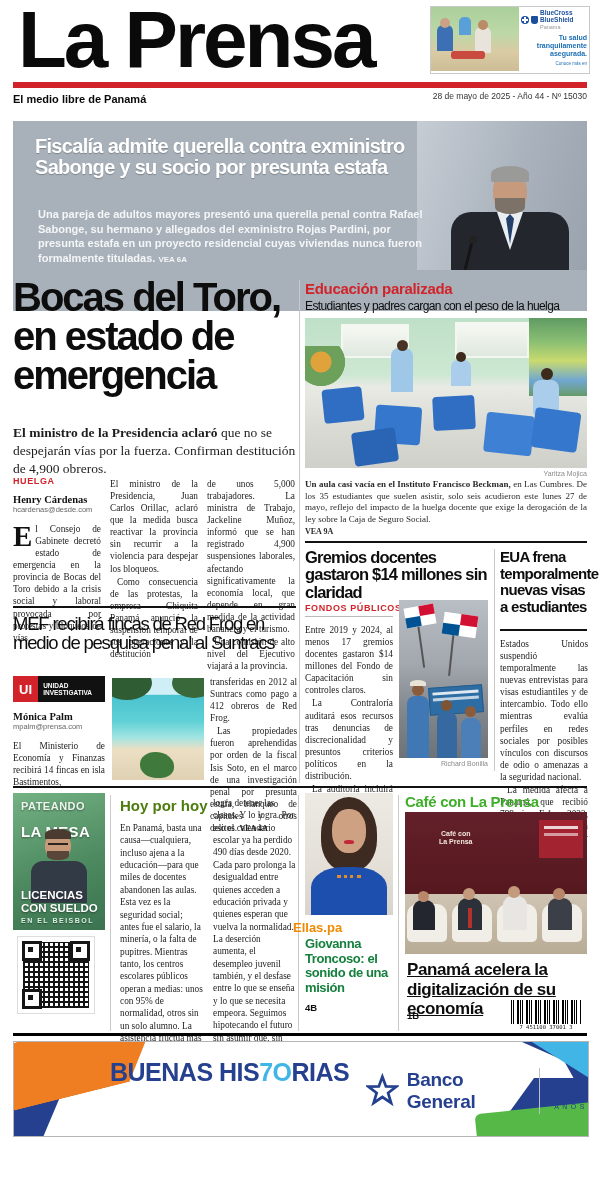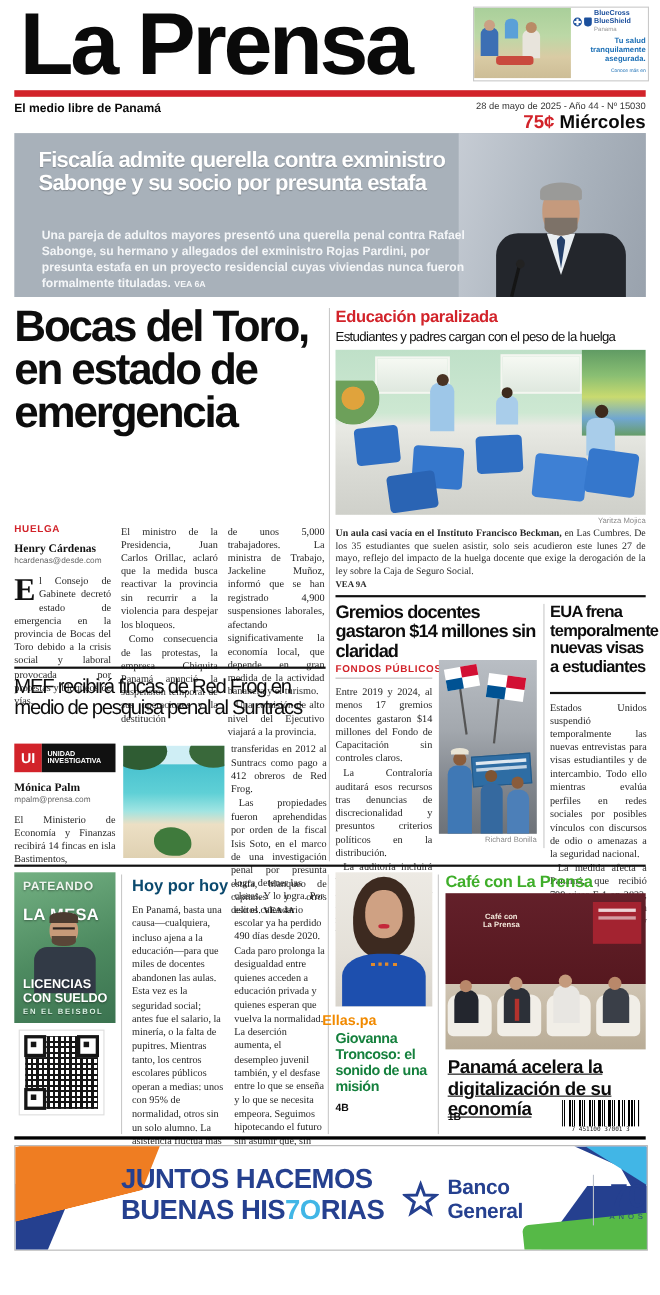--- a/index.html
+++ b/index.html
@@ -53,21 +53,21 @@
           align-items:center;justify-content:center;}
   .ui-black{background:#111;color:#fff;font-weight:700;font-size:6.5px;line-height:1.15;
             display:flex;flex-direction:column;justify-content:center;padding-left:5px;}
   
   .promo{background:linear-gradient(160deg,#74b183 0%,#4d8a60 55%,#3b7350 100%);overflow:hidden;}
   .promo-t1{font-weight:700;font-size:11px;letter-spacing:.5px;color:#eef5ee;text-shadow:0 1px 2px rgba(0,0,0,.4);}
   .promo-t2{font-weight:700;font-size:15px;letter-spacing:.3px;color:#fff;text-shadow:0 1px 2px rgba(0,0,0,.4);}
   .promo-s1{font-weight:700;font-size:11.5px;color:#fff;text-shadow:0 1px 2px rgba(0,0,0,.45);}
   .promo-s3{font-weight:700;font-size:7px;letter-spacing:1.5px;color:#d9f0e2;text-shadow:0 1px 1px rgba(0,0,0,.4);}
   
-  .hoy-title{font-weight:700;font-size:15px;color:#0c4a6e;}
+  .hoy-title{font-weight:700;font-size:15px;color:#4d7c0f;}
   .hoy-body{font-family:"Liberation Serif",serif;font-size:9.3px;line-height:1.33;color:#1d1d1d;text-align:left;}
   .ellas-label{font-weight:700;font-size:13px;color:#f18a00;}
   .cafe-label{font-weight:700;font-size:15px;color:#3fae2a;letter-spacing:-0.3px;}
   .pageref{font-weight:700;font-size:9.5px;color:#0d0d0d;}
   .bottom-head{font-weight:700;font-size:13px;line-height:1.12;letter-spacing:-0.4px;color:#15803d;}
   .cafe-head{font-weight:700;font-size:17px;line-height:1.15;letter-spacing:-0.4px;color:#0d0d0d;text-decoration:underline;}
   
   .qr{background:#fff;border:1px solid #ddd;}
   .qr-pat{position:absolute;inset:5px;
      background:repeating-linear-gradient(90deg,#151515 0 2px,transparent 2px 5px),
@@ -115,43 +115,40 @@
       </div>
       <div class="ad-slogan" style="margin-top:4px;">Tu salud tranquilamente asegurada.</div>
       <div class="ad-cta-lead" style="margin-top:3px;">Conoce más en</div>
       <div style="text-align:right;margin-top:1px;"><span class="ad-cta">bcbspma.com</span></div>
     </div>
   </div>
 
   <div class="abs redbar" style="left:13px;top:82px;width:574px;height:6px;"></div>
   <div class="abs tagline" style="left:13px;top:93px;">El medio libre de Panamá</div>
   <div class="abs dateline" style="right:13px;top:91px;width:250px;">28 de mayo de 2025 - Año 44 - Nº 15030</div>
-  <div class="abs" style="right:13px;top:101px;text-align:right;width:200px;">
-    <span class="price">75¢</span>
-    <span class="day">Miércoles</span>
-  </div>
-
-  <div class="abs hero" style="left:13px;top:121px;width:574px;height:149px;">
+
+  <div class="abs hero" style="left:13px;top:121px;width:574px;height:190px;">
     <div class="abs photo" style="right:0;top:0;width:170px;height:149px;background:linear-gradient(105deg,#c6ccd4 0%,#aab3bd 55%,#99a2ad 100%);">
       <div class="abs" style="left:34px;bottom:0;width:118px;height:58px;background:#23262c;border-radius:20px 20px 0 0;"></div>
       <div class="abs" style="left:80px;bottom:20px;width:26px;height:38px;background:#e9eef2;clip-path:polygon(0 0,100% 0,50% 100%);"></div>
       <div class="abs" style="left:89px;bottom:26px;width:8px;height:30px;background:#24406b;clip-path:polygon(50% 0,100% 15%,50% 100%,0 15%);"></div>
       <div class="abs" style="left:76px;bottom:56px;width:34px;height:44px;background:#c59a7d;border-radius:46%;"></div>
       <div class="abs" style="left:78px;bottom:56px;width:30px;height:16px;background:#7d7268;border-radius:0 0 46% 46%;"></div>
       <div class="abs" style="left:74px;bottom:88px;width:38px;height:16px;background:#9a9a98;border-radius:50% 50% 10% 10%;"></div>
       <div class="abs" style="left:50px;bottom:0;width:3px;height:28px;background:#151515;transform:rotate(14deg);"></div>
       <div class="abs" style="left:52px;bottom:26px;width:8px;height:8px;background:#222;border-radius:50%;"></div>
     </div>
     <div class="abs hero-headline" style="left:22px;top:15px;width:392px;">Fiscalía admite querella contra exministro Sabonge y su socio por presunta estafa</div>
     <div class="abs hero-deck" style="left:25px;top:86px;width:388px;"><span>Una pareja de adultos mayores presentó una querella penal contra Rafael Sabonge, su hermano y allegados del exministro Rojas Pardini, por presunta estafa en un proyecto residencial cuyas viviendas nunca fueron formalmente tituladas. </span><span class="see">VEA 6A</span></div>
   </div>
 
   <div class="abs vrule" style="left:299px;top:280px;height:503px;"></div>
 
   <div class="abs h-huge" style="left:13px;top:278px;width:288px;">Bocas del Toro, en estado de emergencia</div>
+  <div class="abs deck" style="left:13px;top:424px;width:283px;"><b>El ministro de la Presidencia aclaró</b><span> que no se despejarán vías por la fuerza. Confirman destitución de 4,900 obreros.</span></div>
 
   <div class="abs" style="left:13px;top:476px;width:88px;">
     <div class="kicker">HUELGA</div>
     <div class="byline" style="margin-top:8px;">Henry Cárdenas</div>
     <div class="email">hcardenas@desde.com</div>
     <div class="serif" style="margin-top:9px;">
       <span class="dropcap">E</span><span>l Consejo de Gabinete decretó estado de emergencia en la provincia de Bocas del Toro debido a la crisis social y laboral provocada por protestas y bloqueos de vías.</span>
     </div>
   </div>
   <div class="abs serif" style="left:110px;top:478px;width:88px;">
@@ -344,21 +341,20 @@
   <div class="abs banner" style="left:13px;top:1041px;width:574px;height:94px;">
     <div class="abs" style="left:0;top:0;width:100%;height:100%;">
       <div class="abs" style="left:0;top:34px;width:46px;height:70px;background:#25408f;clip-path:polygon(0 0,100% 30%,55% 100%,0 100%);"></div>
       <div class="abs" style="left:-14px;top:-16px;width:170px;height:66px;background:#ef7d22;transform:rotate(-14deg);clip-path:polygon(0 0,100% 0,72% 100%,0 100%);"></div>
       <div class="abs" style="right:0;top:0;width:110px;height:62px;background:#25408f;clip-path:polygon(40% 0,100% 0,100% 100%,78% 30%);"></div>
       <div class="abs" style="right:0;top:0;width:80px;height:44px;background:#41b6e6;clip-path:polygon(30% 0,100% 0,100% 80%);"></div>
       <div class="abs" style="right:0;bottom:0;width:120px;height:58px;background:#25408f;clip-path:polygon(55% 0,100% 0,100% 100%,20% 100%);"></div>
       <div class="abs" style="right:-8px;bottom:-6px;width:120px;height:34px;background:#56b947;transform:rotate(-6deg);border-radius:6px;"></div>
     </div>
     <div class="abs" style="left:96px;top:16px;">
-      <div class="banner-line">JUNTOS HACEMOS</div>
       <div class="banner-line"><span>BUENAS HIS</span><span class="banner-blue">7O</span><span>RIAS</span></div>
     </div>
     <div class="abs" style="left:352px;top:26px;display:flex;align-items:center;gap:8px;">
       <svg width="36" height="36" viewBox="0 0 24 24">
           <path d="M12 1.5l2.6 7.1 7.6.2-6 4.6 2.2 7.3-6.4-4.3-6.4 4.3 2.2-7.3-6-4.6 7.6-.2z" fill="none" stroke="#25408f" stroke-width="2"></path>
         </svg>
       <span class="bg-brand">Banco General</span>
       <div style="width:1px;height:46px;background:#b9bfc9;margin:0 6px;"></div>
       <div style="text-align:center;">
         <div class="bg-70">70</div>

